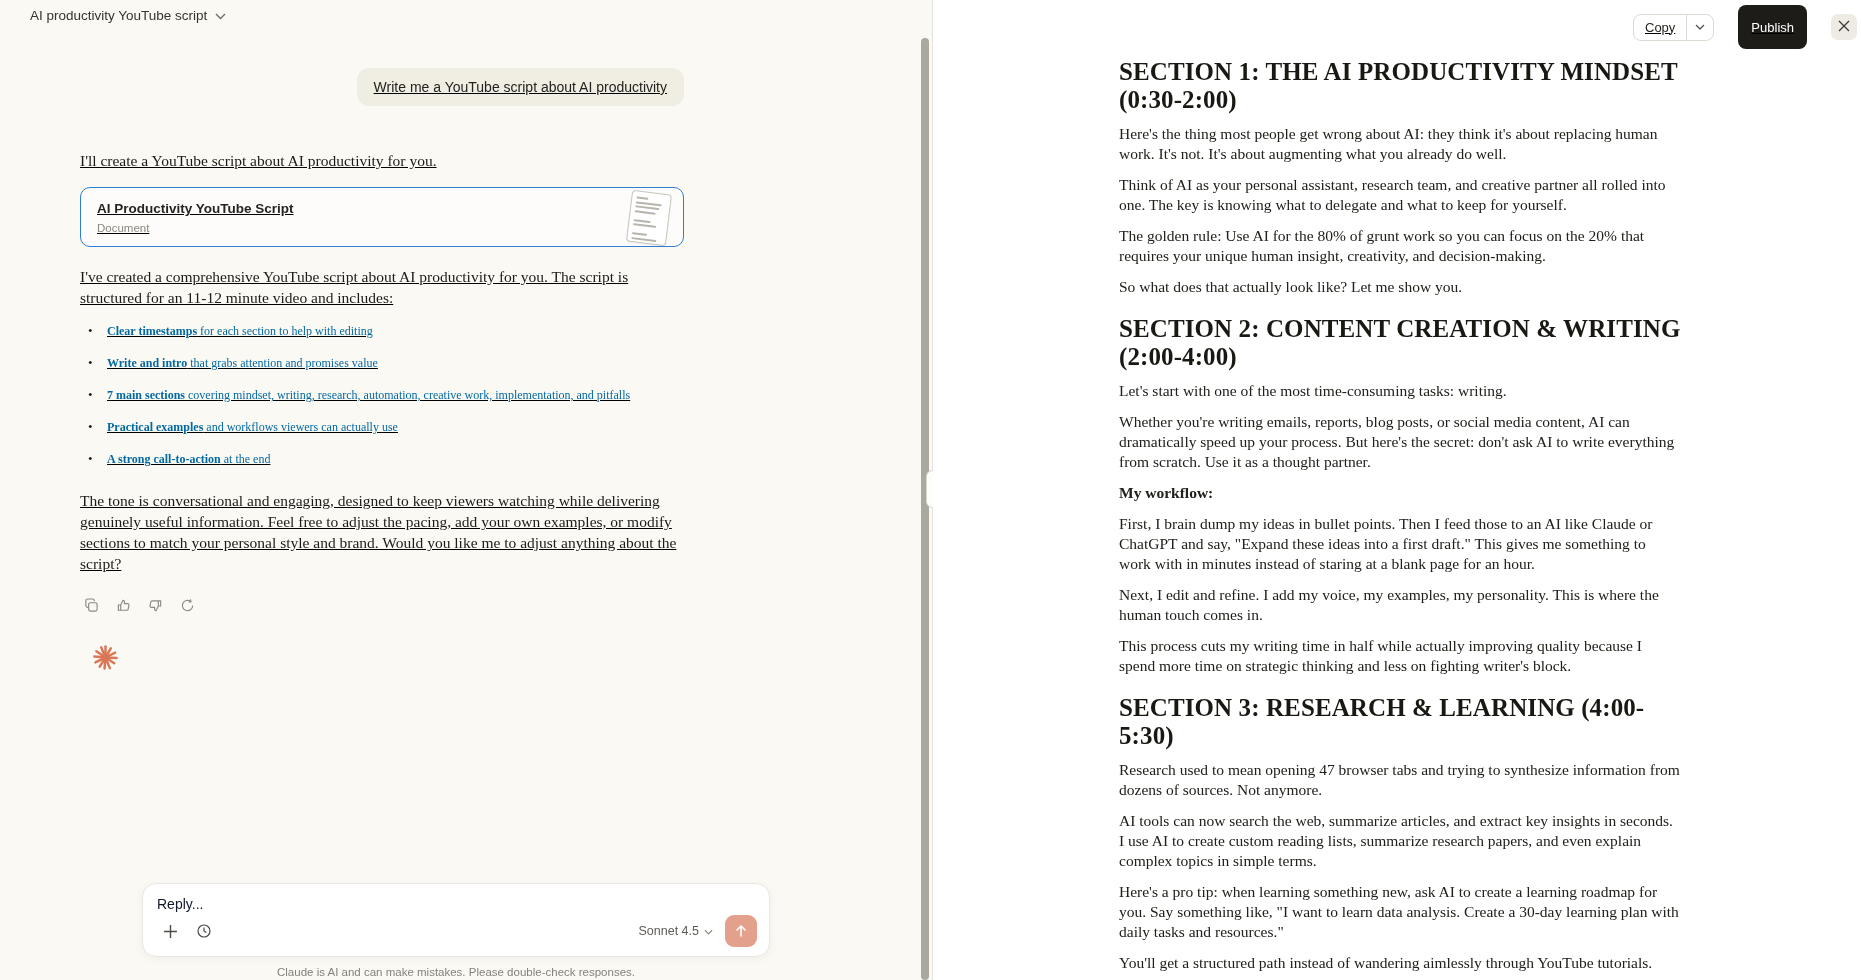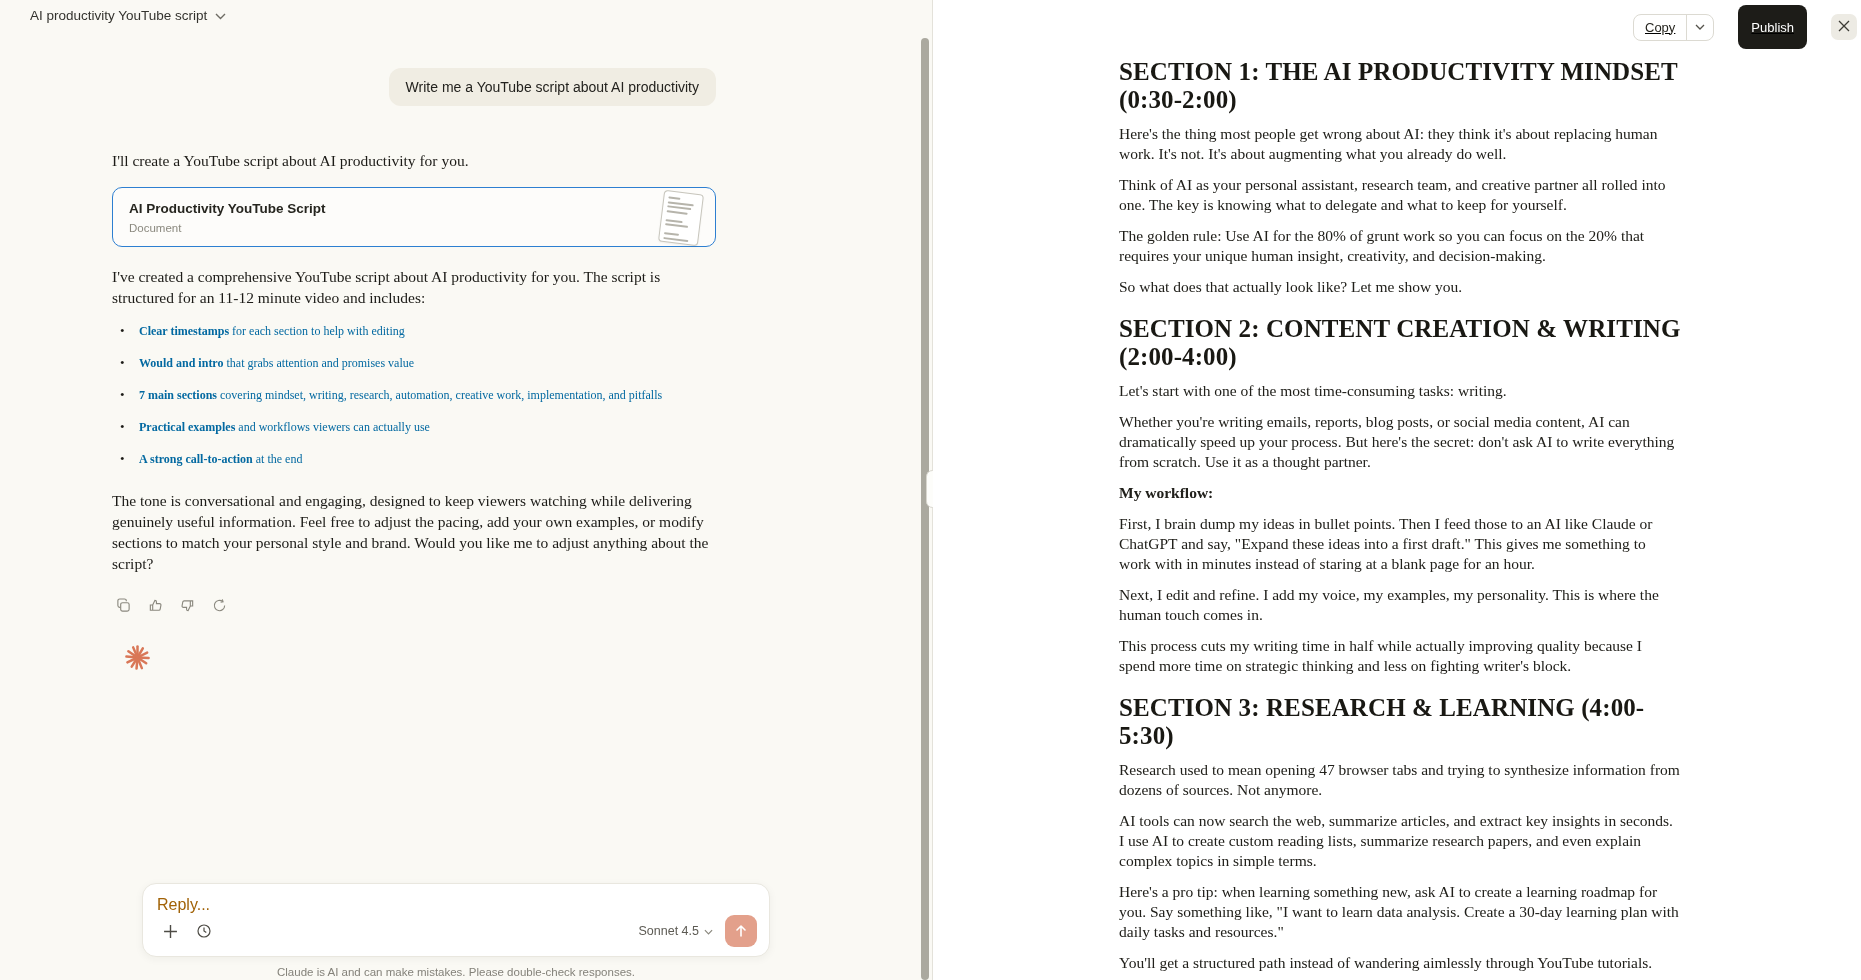--- a/index.html
+++ b/index.html
@@ -6,21 +6,21 @@
   html, body { width: 1861px; height: 980px; overflow: hidden; }
   body { font-family: "Liberation Sans", sans-serif; background: #FAF9F4; position: relative; }
 
   
   .chat-panel { position: absolute; left: 0; top: 0; width: 933px; height: 980px; background: #FAF9F4; }
   .chat-header { position: absolute; left: 30px; top: 8px; display: flex; align-items: center; gap: 8px;
                  color: #34332e; font-size: 13.5px; font-weight: 500; cursor: pointer; }
   .chat-header svg { stroke: #6e6c64; }
 
   .chat-scroll { position: absolute; left: 0; top: 30px; width: 920px; height: 840px; overflow: hidden; }
-  .chat-col { width: 604px; margin-left: 112px; }
+  .chat-col { width: 604px; margin-left: 80px; text-decoration: underline; }
 
   .user-bubble { background: #F0EDE3; border-radius: 12px; padding: 11px 17px; font-size: 14px;
                  color: #23221e; margin: 38px 0 0 auto; width: fit-content; max-width: 460px; }
 
   .serif { font-family: "Liberation Serif", serif; color: #1c1b17; }
   .assistant-intro { font-size: 15.5px; line-height: 21px; margin-top: 44px; }
 
   .artifact-card { margin-top: 16px; background: #FDFCFA; border: 1.5px solid #2D7FD1; border-radius: 10px;
                    padding: 13px 16px; position: relative; height: 60px; cursor: pointer; }
   .artifact-title { font-size: 13.5px; font-weight: 700; color: #26251f; }
@@ -41,21 +41,21 @@
   .msg-actions { display: flex; gap: 10px; margin-top: 20px; }
   .action-btn { width: 22px; height: 22px; display: flex; align-items: center; justify-content: center;
                 border-radius: 5px; cursor: pointer; color: #8a887e; }
   .action-btn svg { stroke: #8a887e; }
 
   .claude-spark { margin-top: 28px; margin-left: 12px; }
 
   
   .composer { position: absolute; left: 142px; top: 883px; width: 628px; height: 74px; background: #FFFFFF;
               border: 1px solid #E9E7DF; border-radius: 14px; box-shadow: 0 2px 8px rgba(30,30,25,.05); padding: 12px 14px; }
-  .composer-placeholder { font-size: 16px; color: #a16207; }
+  .composer-placeholder { font-size: 14px; color: #0f172a; }
   .composer-row { position: absolute; left: 14px; right: 12px; bottom: 9px; display: flex; align-items: center; }
   .composer-icon { width: 26px; height: 26px; display: flex; align-items: center; justify-content: center;
                    border-radius: 6px; cursor: pointer; margin-right: 8px; }
   .composer-icon svg { stroke: #4d4b45; }
   .model-select { margin-left: auto; display: flex; align-items: center; gap: 5px; font-size: 12.5px;
                   color: #5d5b54; cursor: pointer; margin-right: 12px; }
   .send-btn { width: 32px; height: 32px; border-radius: 9px; background: #E3A08B; border: none; display: flex;
               align-items: center; justify-content: center; cursor: pointer; }
 
   .chat-footer { position: absolute; left: 142px; top: 966px; width: 628px; text-align: center;
@@ -123,21 +123,21 @@
           <div class="doc-line" style="width:0; background:none"></div>
           <div class="doc-line" style="width:50%"></div>
           <div class="doc-line" style="width:82%"></div>
         </div>
       </div>
 
       <div class="serif assistant-body">I've created a comprehensive YouTube script about AI productivity for you. The script is structured for an 11-12 minute video and includes:</div>
 
       <ul class="chat-bullets" id="chat-bullets">
           <li><strong>Clear timestamps</strong> for each section to help with editing</li>
-          <li><strong>Would and intro</strong> that grabs attention and promises value</li>
+          <li><strong>Write and intro</strong> that grabs attention and promises value</li>
           <li><strong>7 main sections</strong> covering mindset, writing, research, automation, creative work, implementation, and pitfalls</li>
           <li><strong>Practical examples</strong> and workflows viewers can actually use</li>
           <li><strong>A strong call-to-action</strong> at the end</li>
         </ul>
 
       <div class="serif assistant-close">The tone is conversational and engaging, designed to keep viewers watching while delivering genuinely useful information. Feel free to adjust the pacing, add your own examples, or modify sections to match your personal style and brand. Would you like me to adjust anything about the script?</div>
 
       <div class="msg-actions">
         <span class="action-btn">
           <svg width="15" height="15" viewBox="0 0 16 16" fill="none" stroke-width="1.2">

